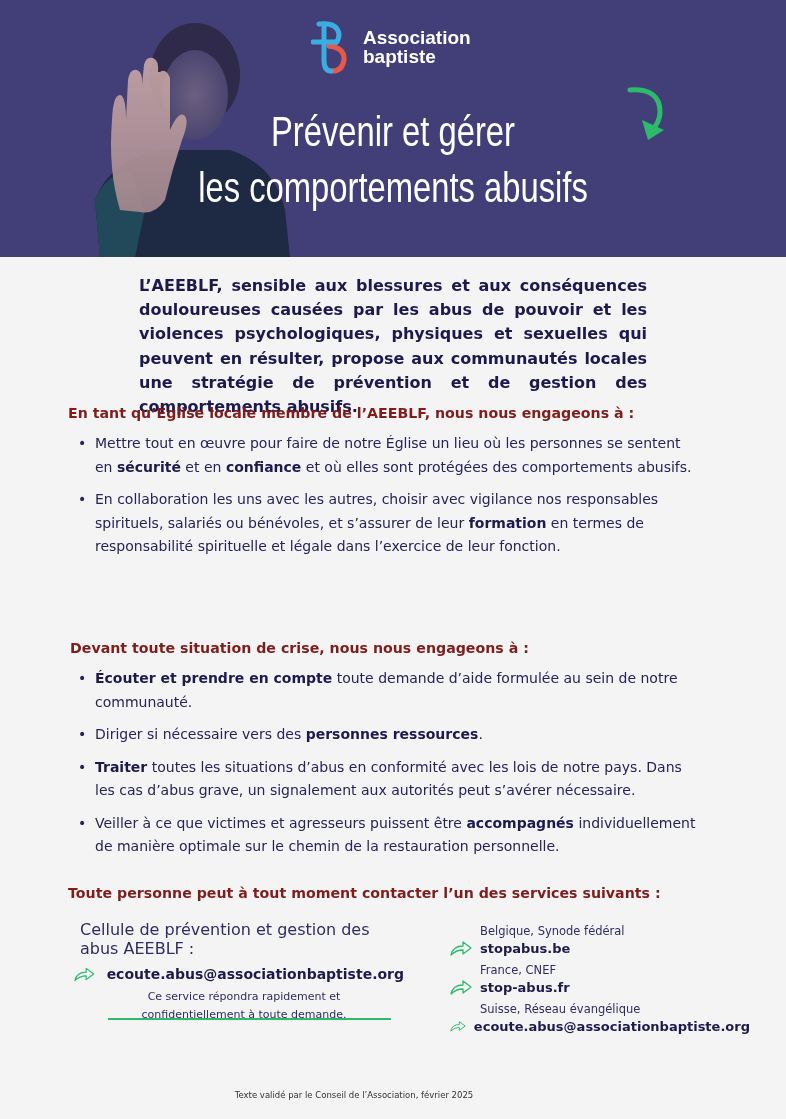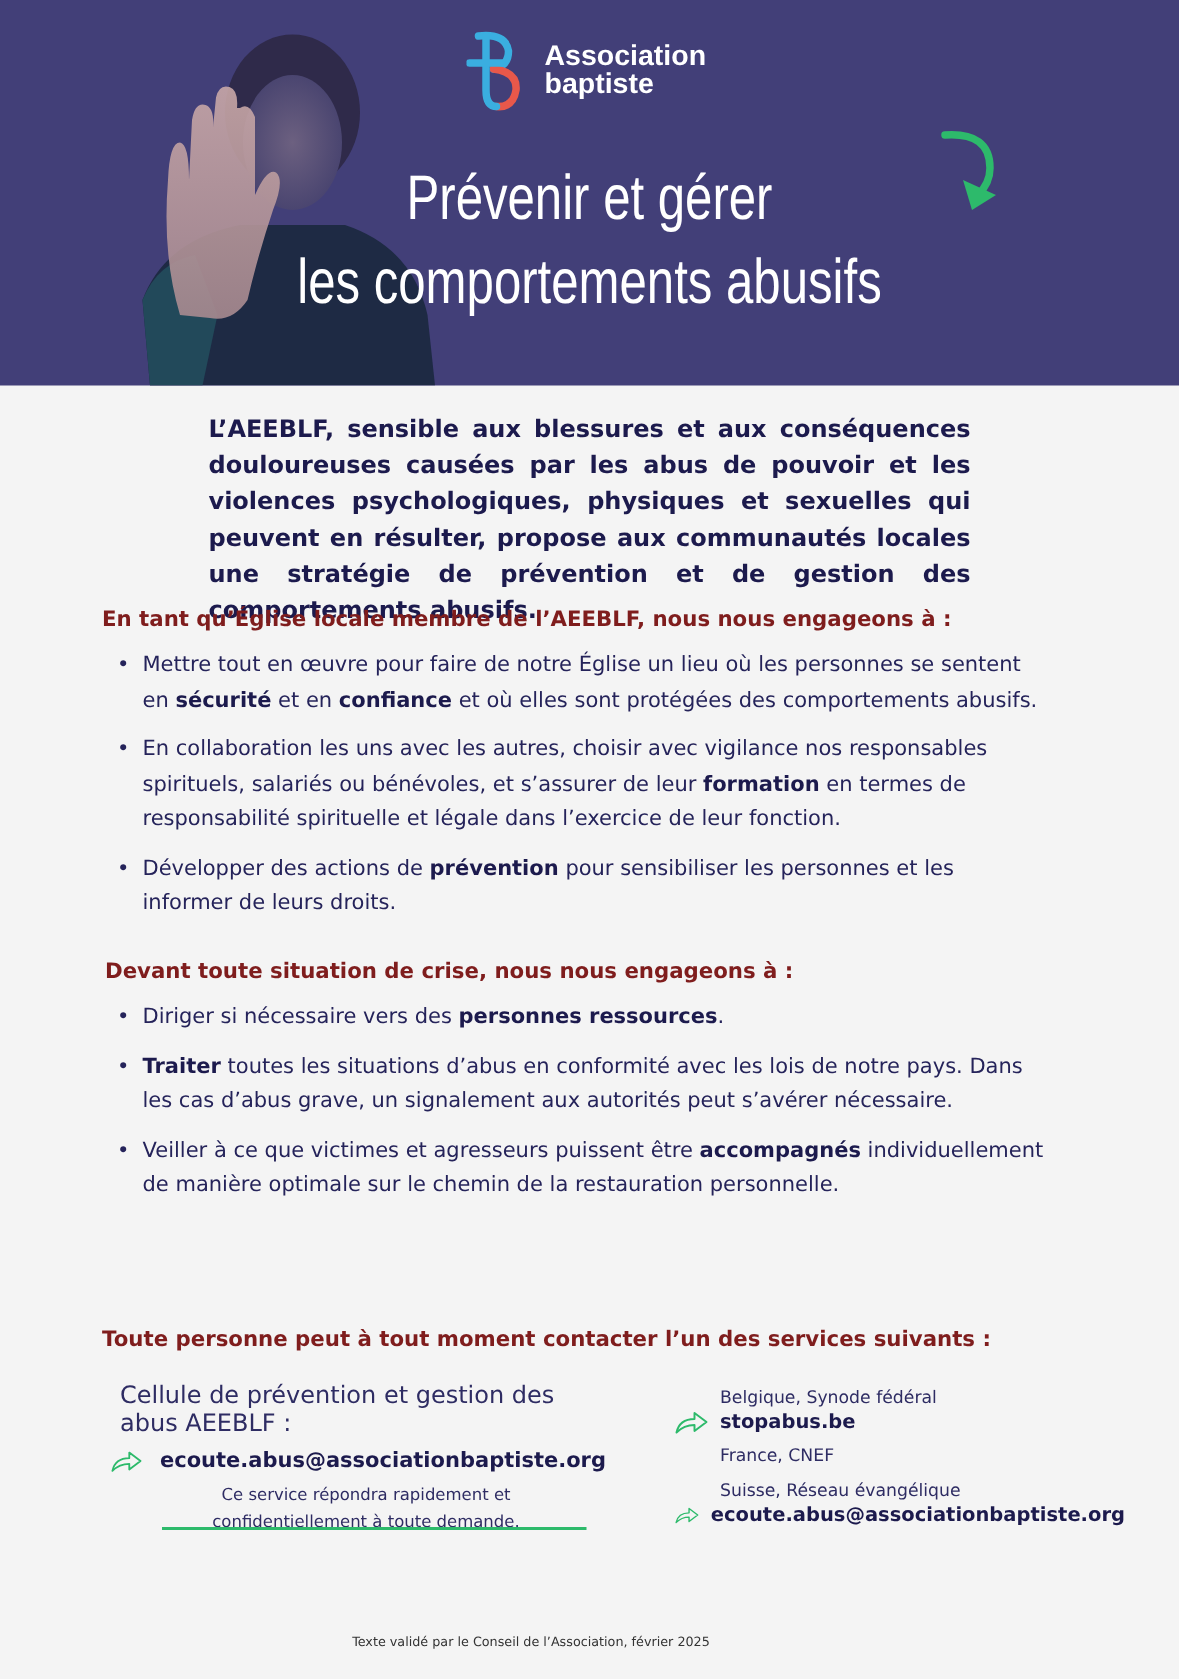--- a/index.html
+++ b/index.html
@@ -91,25 +91,25 @@
     <path d="M16 34 L22 54 L38 44 Z" fill="#2dba6b"></path>
   </svg>
 </div>
 
 <p class="intro">L’AEEBLF, sensible aux blessures et aux conséquences douloureuses causées par les abus de pouvoir et les violences psychologiques, physiques et sexuelles qui peuvent en résulter, propose aux communautés locales une stratégie de prévention et de gestion des comportements abusifs.</p>
 
 <div class="section-head" style="top:405px;">En tant qu’Église locale membre de l’AEEBLF, nous nous engageons à :</div>
 <ul class="bullets" id="list1" style="top:432px;">
     <li><span>Mettre tout en œuvre pour faire de notre Église un lieu où les personnes se sentent en </span><b>sécurité</b><span> et en </span><b>confiance</b><span> et où elles sont protégées des comportements abusifs.</span></li>
     <li><span>En collaboration les uns avec les autres, choisir avec vigilance nos responsables spirituels, salariés ou bénévoles, et s’assurer de leur </span><b>formation</b><span> en termes de responsabilité spirituelle et légale dans l’exercice de leur fonction.</span></li>
-    <li><span>Développer des actions de </span><b>prévention</b><span> pour sensibiliser les personnes et les informer de leurs droits.</span></li>
   </ul>
 
 <div class="section-head" style="top:640px; left:70px;text-align:right;">Devant toute situation de crise, nous nous engageons à :</div>
 <ul class="bullets" id="list2" style="top:667px;">
+    <li><b>Écouter et prendre en compte</b><span> toute demande d’aide formulée au sein de notre communauté.</span></li>
     <li><span>Diriger si nécessaire vers des </span><b>personnes ressources</b><span>.</span></li>
     <li><b>Traiter</b><span> toutes les situations d’abus en conformité avec les lois de notre pays. Dans les cas d’abus grave, un signalement aux autorités peut s’avérer nécessaire.</span></li>
     <li><span>Veiller à ce que victimes et agresseurs puissent être </span><b>accompagnés</b><span> individuellement de manière optimale sur le chemin de la restauration personnelle.</span></li>
   </ul>
 
 <div class="section-head" style="top:885px;">Toute personne peut à tout moment contacter l’un des services suivants :</div>
 
 <div class="contact-left">
   <div class="contact-label">Cellule de prévention et gestion des abus AEEBLF :</div>
   <div class="contact-row">
@@ -130,20 +130,26 @@
       <div class="cr-label">Belgique, Synode fédéral</div>
       <div class="cr-row">
         <svg class="arrow-icon" viewBox="0 0 22 16">
           <path d="M1 15 Q3 6 13 6 L13 2 L21 8 L13 14 L13 10 Q6 10 1 15 Z" fill="none" stroke="#2dba6b" stroke-width="1.3" stroke-linejoin="round"></path>
         </svg>
         <a class="cr-link">stopabus.be</a>
       </div>
     </div>
     <div class="cr-item">
       <div class="cr-label">France, CNEF</div>
+      <div class="cr-row">
+        <svg class="arrow-icon" viewBox="0 0 22 16">
+          <path d="M1 15 Q3 6 13 6 L13 2 L21 8 L13 14 L13 10 Q6 10 1 15 Z" fill="none" stroke="#2dba6b" stroke-width="1.3" stroke-linejoin="round"></path>
+        </svg>
+        <a class="cr-link">stop-abus.fr</a>
+      </div>
     </div>
     <div class="cr-item">
       <div class="cr-label">Suisse, Réseau évangélique</div>
       <div class="cr-row">
         <svg class="arrow-icon" viewBox="0 0 22 16">
           <path d="M1 15 Q3 6 13 6 L13 2 L21 8 L13 14 L13 10 Q6 10 1 15 Z" fill="none" stroke="#2dba6b" stroke-width="1.3" stroke-linejoin="round"></path>
         </svg>
         <a class="cr-link">ecoute.abus@associationbaptiste.org</a>
       </div>
     </div>

